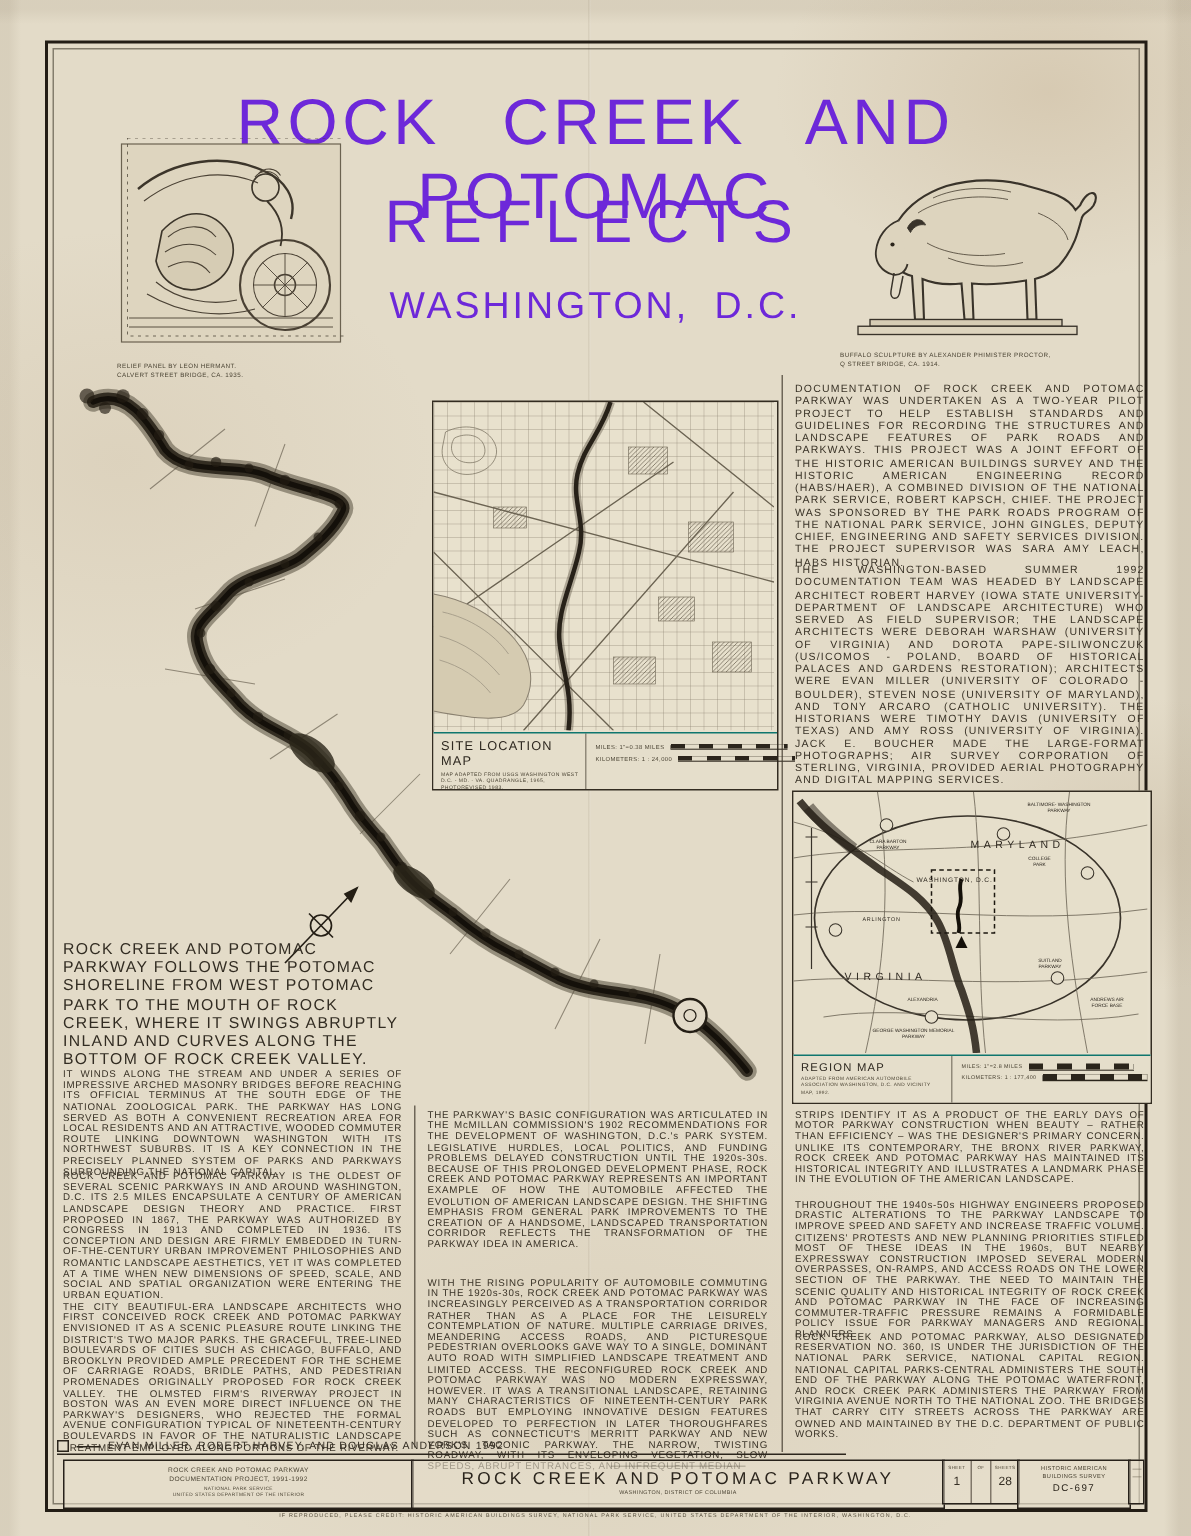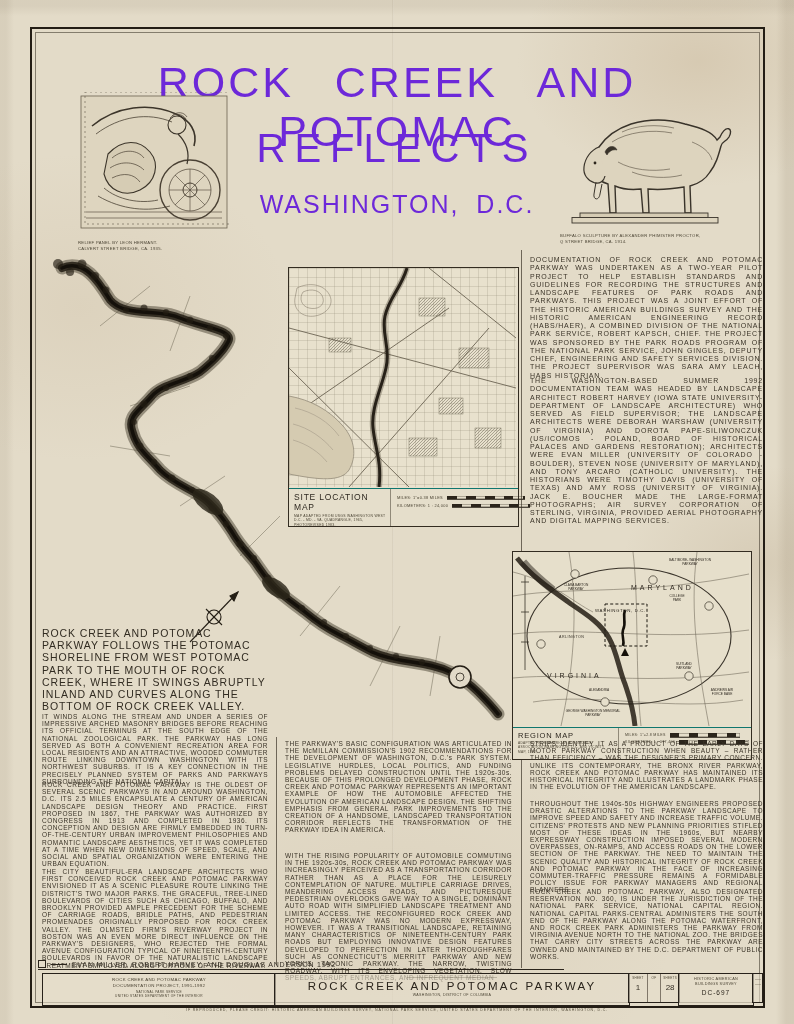--- a/index.html
+++ b/index.html
@@ -199,21 +199,21 @@
         <span class="sbar"></span>
       </div>
     </div>
   </div>
 </div>
 
 <div class="vrule" style="left:521px;top:250px;height:718px;"></div>
 <div class="abs docs-text" style="left:530px;top:256px;width:233px;">DOCUMENTATION OF ROCK CREEK AND POTOMAC PARKWAY WAS UNDERTAKEN AS A TWO-YEAR PILOT PROJECT TO HELP ESTABLISH STANDARDS AND GUIDELINES FOR RECORDING THE STRUCTURES AND LANDSCAPE FEATURES OF PARK ROADS AND PARKWAYS. THIS PROJECT WAS A JOINT EFFORT OF THE HISTORIC AMERICAN BUILDINGS SURVEY AND THE HISTORIC AMERICAN ENGINEERING RECORD (HABS/HAER), A COMBINED DIVISION OF THE NATIONAL PARK SERVICE, ROBERT KAPSCH, CHIEF. THE PROJECT WAS SPONSORED BY THE PARK ROADS PROGRAM OF THE NATIONAL PARK SERVICE, JOHN GINGLES, DEPUTY CHIEF, ENGINEERING AND SAFETY SERVICES DIVISION. THE PROJECT SUPERVISOR WAS SARA AMY LEACH, HABS HISTORIAN.</div>
 <div class="abs docs-text" style="left:530px;top:377px;width:233px;">THE WASHINGTON-BASED SUMMER 1992 DOCUMENTATION TEAM WAS HEADED BY LANDSCAPE ARCHITECT ROBERT HARVEY (IOWA STATE UNIVERSITY-DEPARTMENT OF LANDSCAPE ARCHITECTURE) WHO SERVED AS FIELD SUPERVISOR; THE LANDSCAPE ARCHITECTS WERE DEBORAH WARSHAW (UNIVERSITY OF VIRGINIA) AND DOROTA PAPE-SILIWONCZUK (US/ICOMOS - POLAND, BOARD OF HISTORICAL PALACES AND GARDENS RESTORATION); ARCHITECTS WERE EVAN MILLER (UNIVERSITY OF COLORADO - BOULDER), STEVEN NOSE (UNIVERSITY OF MARYLAND), AND TONY ARCARO (CATHOLIC UNIVERSITY). THE HISTORIANS WERE TIMOTHY DAVIS (UNIVERSITY OF TEXAS) AND AMY ROSS (UNIVERSITY OF VIRGINIA). JACK E. BOUCHER MADE THE LARGE-FORMAT PHOTOGRAPHS; AIR SURVEY CORPORATION OF STERLING, VIRGINIA, PROVIDED AERIAL PHOTOGRAPHY AND DIGITAL MAPPING SERVICES.</div>
 
-<div class="mapbox" style="left:512px;top:527px;width:238px;height:207px;margin-top:24px;">
+<div class="mapbox" style="left:528px;top:527px;width:238px;height:207px;">
   <svg width="236" height="174" viewBox="0 0 236 174" style="display:block;">
     <rect x="0" y="0" width="236" height="174" fill="#e6dfcb"></rect>
     <ellipse cx="116" cy="84" rx="102" ry="68" fill="none" stroke="#39332a" stroke-width="1.1"></ellipse>
     <g fill="none" stroke="#6b6355" stroke-width="0.55">
       <path d="M0 44 C60 34 130 44 236 22"></path>
       <path d="M0 82 C70 74 150 90 236 78"></path>
       <path d="M0 126 C60 120 140 134 236 120"></path>
       <path d="M56 0 C66 60 60 120 48 174"></path>
       <path d="M120 0 C126 50 122 120 128 174"></path>
       <path d="M184 0 C176 60 186 120 196 174"></path>

